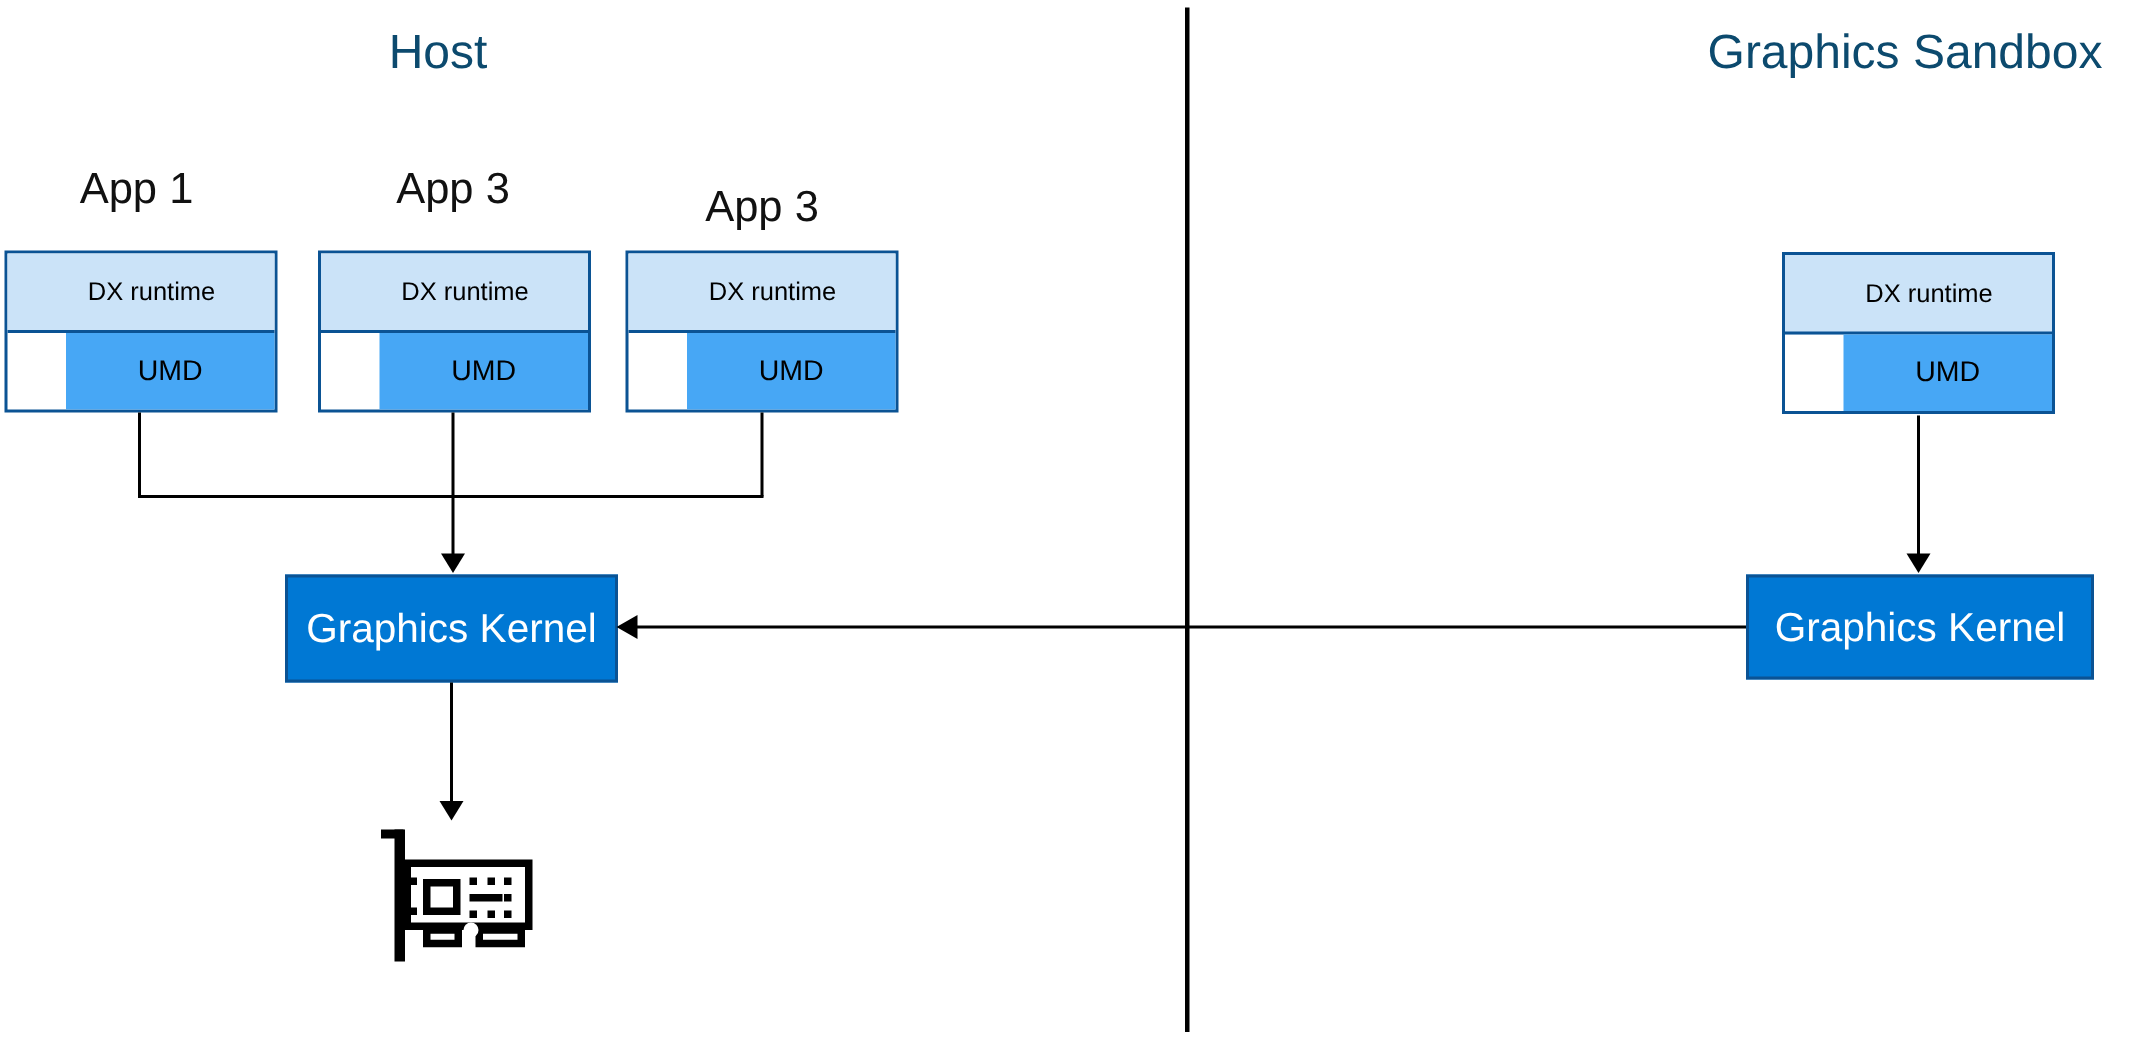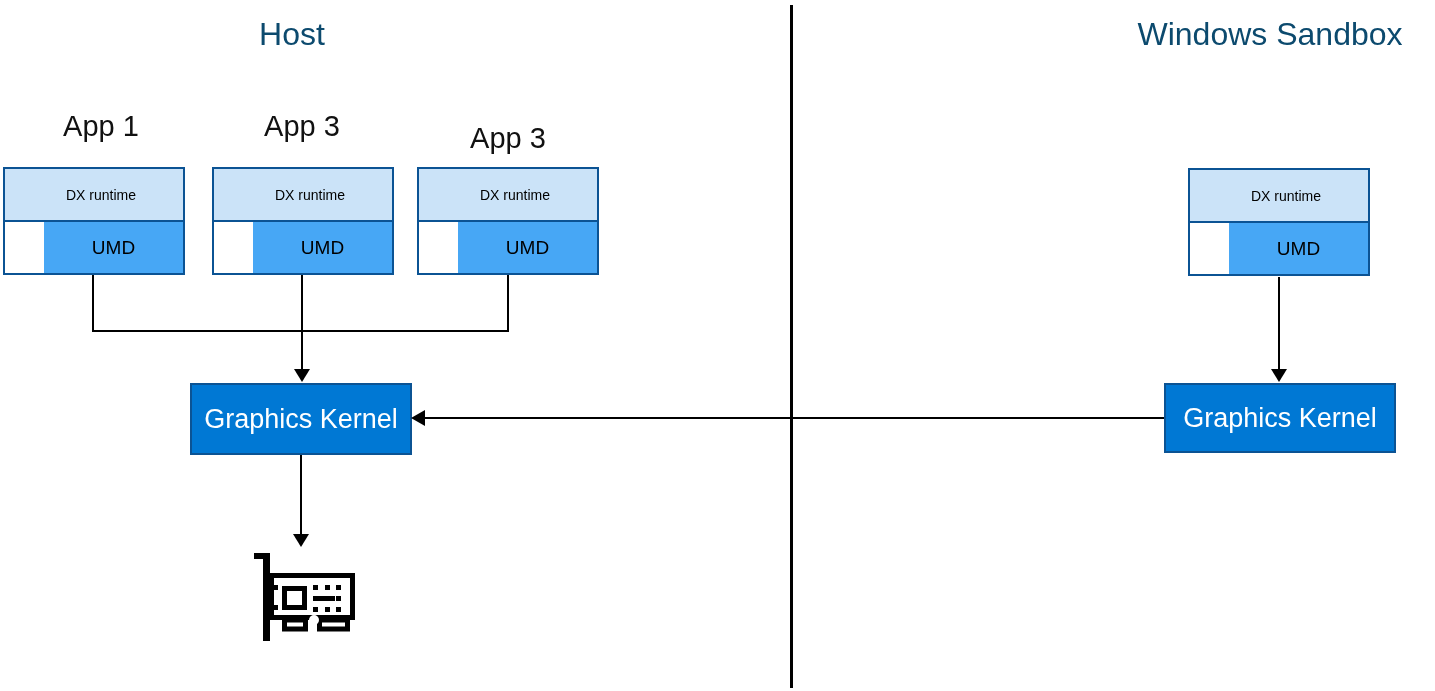--- a/index.html
+++ b/index.html
@@ -26,21 +26,21 @@
   .app-box{
     width:178px;
     border:2px solid var(--app-box-border);
     box-sizing:content-box;
   }
   .layer-top{
     height:51px;
     background:var(--dx-runtime-fill);
     border-bottom:2px solid var(--app-box-border);
     display:flex;align-items:center;justify-content:center;
-    font-size:14px;
+    font-size:17px;
     padding-left:14px;
   }
   .layer-bottom{
     height:51px;
     background:var(--umd-fill);
     display:flex;align-items:center;justify-content:center;
     font-size:19px;
     margin-left:39px;
   }
   .kernel-box{
@@ -63,21 +63,21 @@
   .arrow-left{
     width:0;height:0;
     border-top:8px solid transparent;
     border-bottom:8px solid transparent;
     border-right:14px solid var(--line);
   }
   
   #title-host{left:132px;top:16px;width:320px;}
   #title-sandbox{left:1110px;top:16px;width:320px;}
 
-  #label-app1{left:16px;top:110px;}
+  #label-app1{left:6px;top:110px;}
   #label-app2{left:217px;top:110px;}
   #label-app3{left:423px;top:110px;margin-top:12px;}
   #label-app4{left:1194px;top:110px;}
 
   #box-app1{left:3px;top:167px;}
   #box-app2{left:212px;top:167px;}
   #box-app3{left:417px;top:167px;}
   #box-app4{left:1188px;top:168px;}
 
   #line-app1{left:92px;top:275px;height:56px;}
@@ -99,21 +99,21 @@
   #kernel-sandbox{left:1164px;top:383px;width:232px;height:70px;}
 
   #divider{left:790px;top:5px;height:683px;}
 </style>
 </head>
 <body>
 
 <div id="canvas">
 
   <div class="abs section-title" id="title-host">Host</div>
-  <div class="abs section-title" id="title-sandbox">Windows Sandbox</div>
+  <div class="abs section-title" id="title-sandbox">Graphics Sandbox</div>
 
   <div class="abs divider" id="divider"></div>
 
   <div class="abs app-label" id="label-app1">App 1</div>
   <div class="abs app-label" id="label-app2">App 3</div>
   <div class="abs app-label" id="label-app3">App 3</div>
 
   <div class="abs app-box" id="box-app1">
     <div class="layer-top">DX runtime</div>
     <div class="layer-bottom">UMD</div>

